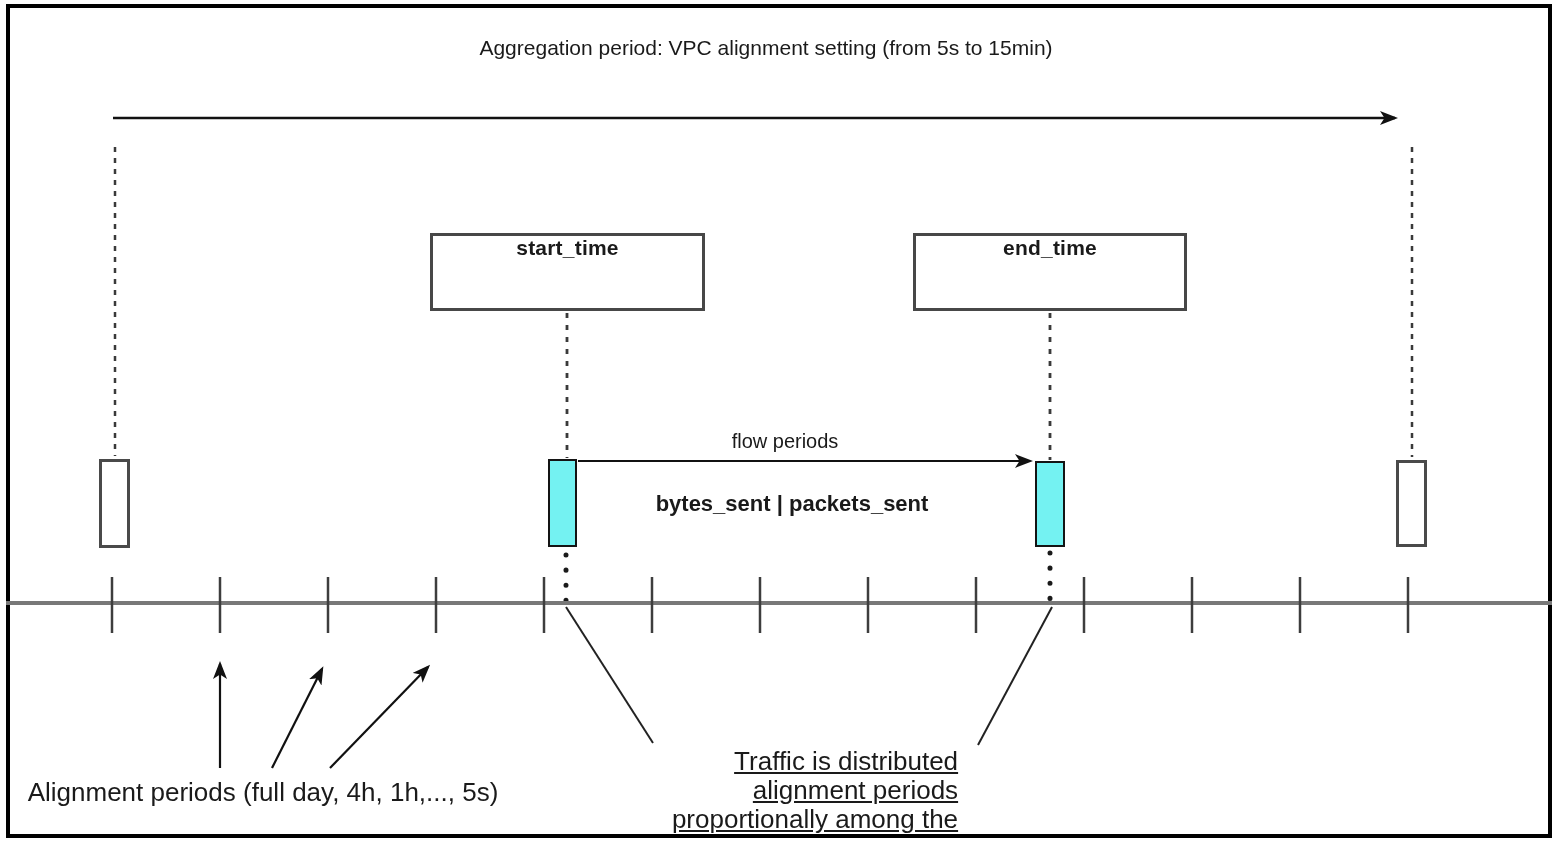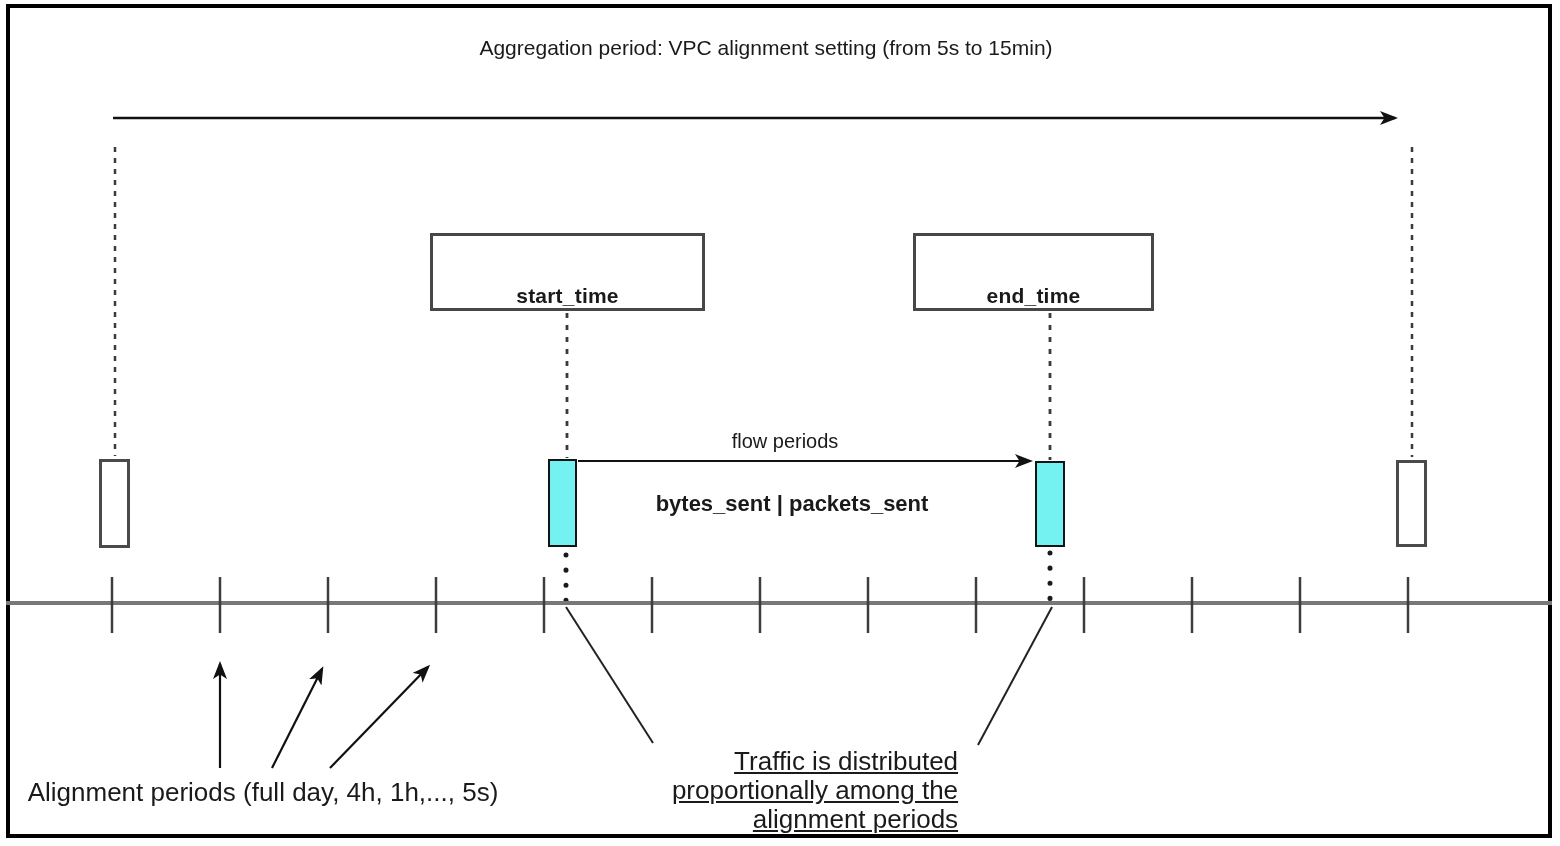--- a/index.html
+++ b/index.html
@@ -27,21 +27,21 @@
   #overlay {
     position: absolute;
     left: 0; top: 0;
     width: 1560px; height: 846px;
   }
   .abs { position: absolute; box-sizing: border-box; }
   .label-box {
     border: 3px solid #474747;
     background: #ffffff;
     display: flex;
-    align-items: flex-end;
+    align-items: flex-start;
     justify-content: center;
     font-weight: bold;
     font-size: 21px;
     letter-spacing: 0.2px;
   }
   .interval-rect {
     border: 2px solid #141414;
   }
   .boundary-rect {
     border: 3px solid #4a4a4a;
@@ -110,34 +110,34 @@
     <line x1="220" y1="768" x2="220" y2="664" stroke="#111111" stroke-width="2.2" marker-end="url(#arrow)"></line>
     <line x1="272" y1="768" x2="322" y2="669" stroke="#111111" stroke-width="2.2" marker-end="url(#arrow)"></line>
     <line x1="330" y1="768" x2="428" y2="667" stroke="#111111" stroke-width="2.2" marker-end="url(#arrow)"></line>
   </svg>
 
   <div id="diagram-title" class="abs centered-text" style="left:766px; top:36px;">Aggregation period: VPC alignment setting (from 5s to 15min)</div>
 
   <div class="abs label-box" style="left:430px; top:233px; width:275px; height:78px;">
     <span>start_time</span>
   </div>
-  <div class="abs label-box" style="left:913px; top:233px; width:241px; height:78px;">
+  <div class="abs label-box" style="left:913px; top:233px; width:274px; height:78px;">
     <span>end_time</span>
   </div>
 
   <div class="abs interval-rect" style="left: 548px; top: 459px; width: 29px; height: 88px; background-color: rgb(116, 242, 242);"></div>
   <div class="abs interval-rect" style="left: 1035px; top: 461px; width: 30px; height: 86px; background-color: rgb(116, 242, 242);"></div>
 
   <div class="abs boundary-rect" style="left:99px; top:459px; width:31px; height:89px;"></div>
   <div class="abs boundary-rect" style="left:1396px; top:460px; width:31px; height:87px;"></div>
 
   <div id="flow-duration-label" class="abs centered-text" style="left:785px; top:430px;">flow periods</div>
   <div id="flow-metrics-label" class="abs centered-text" style="left:792px; top:491px;">bytes_sent | packets_sent</div>
 
   <div id="alignment-periods-label" class="abs centered-text" style="left:263px; top:777px;">Alignment periods (full day, 4h, 1h,..., 5s)</div>
 
   <div id="traffic-note" class="abs centered-text" style="left:815px; top:747px;">
     <div>Traffic is distributed</div>
+    <div>alignment periods</div>
     <div>proportionally among the</div>
-    <div>alignment periods</div>
   </div>
 
 </div>
 
 </body></html>

